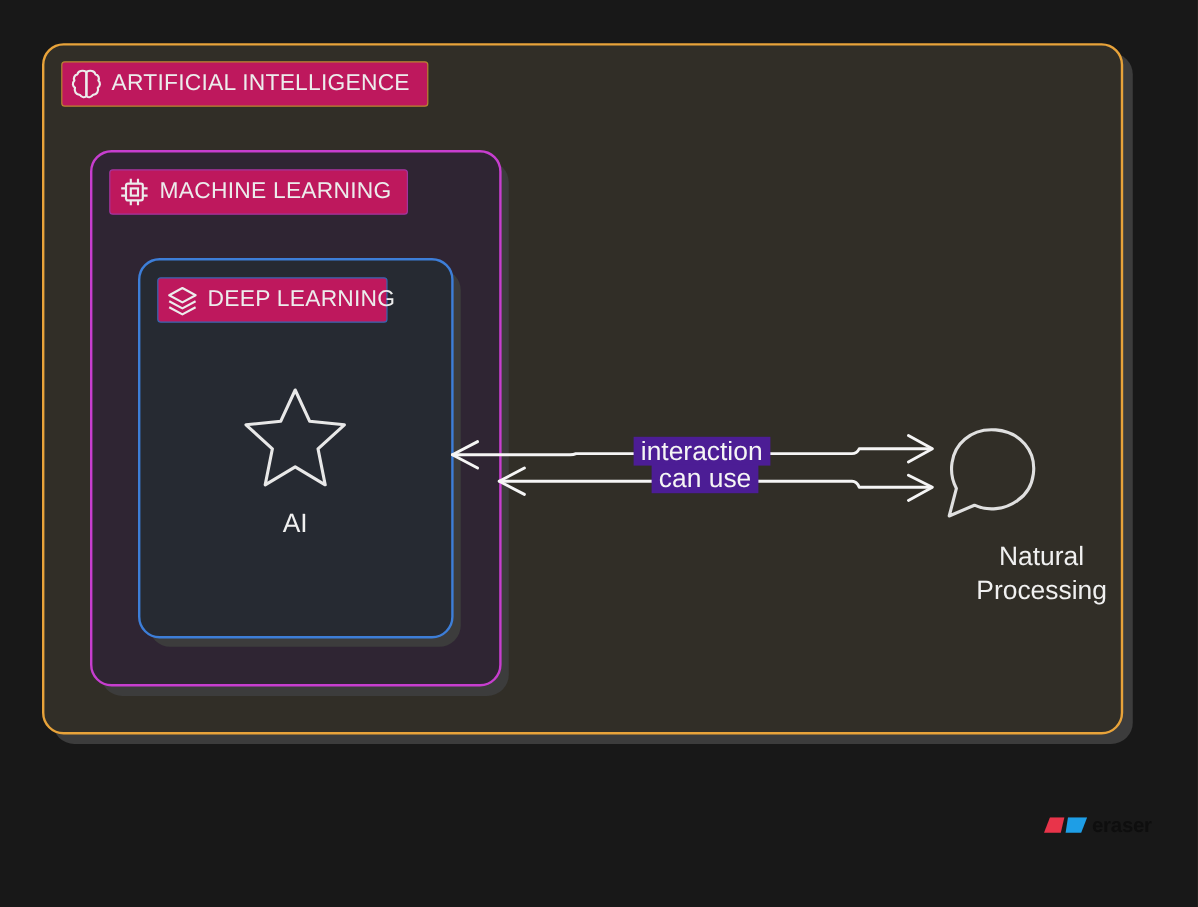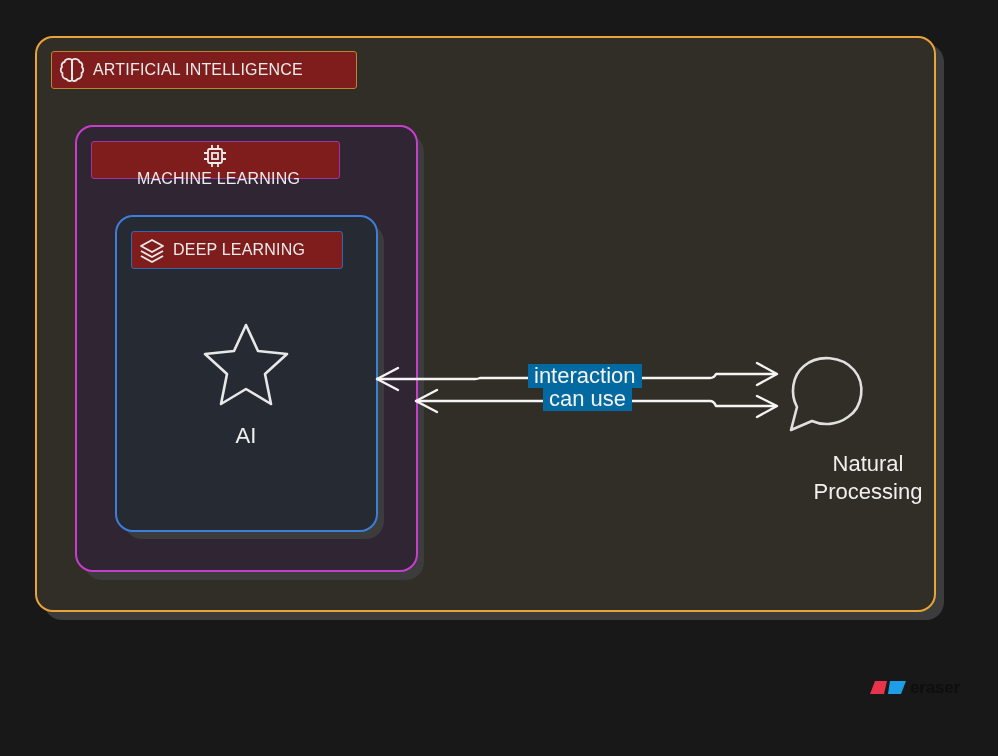--- a/index.html
+++ b/index.html
@@ -27,53 +27,53 @@
     #ml-group { left: 75px; top: 125px; width: 343px; height: 447px; border-color: #c73ecf; background: #2f2533; }
     #dl-shadow { left: 124px; top: 224px; width: 260px; height: 315px; }
     #dl-group { left: 115px; top: 215px; width: 263px; height: 317px; border-color: #3d7ed8; background: #262a32; }
 
     .label {
       position: absolute;
       box-sizing: border-box;
       height: 38px;
       border-radius: 3px;
       border: 1px solid;
-      background: #7f1d1d;
+      background: #be185d;
       display: flex; align-items: center;
       color: #ececec;
-      font-size: 16px;
+      font-size: 19px;
       letter-spacing: 0.2px;
       padding-left: 6px;
       white-space: nowrap;
     }
     .label svg { margin-right: 7px; flex: 0 0 auto; }
     #ai-label { left: 51px; top: 51px; width: 306px; border-color: #b8862f; }
-    #ml-label { left: 91px; top: 141px; width: 249px; border-color: #a2349f; flex-direction: column; }
-    #dl-label { left: 131px; top: 231px; width: 212px; border-color: #3566b0; }
+    #ml-label { left: 91px; top: 141px; width: 249px; border-color: #a2349f; }
+    #dl-label { left: 131px; top: 231px; width: 192px; border-color: #3566b0; }
 
     .node-text {
       position: absolute;
       color: #f0f0f0;
       font-size: 22px;
       text-align: center;
       line-height: 28px;
     }
     #genai-text { left: 166px; top: 422px; width: 160px; }
     #nlp-text { left: 788px; top: 450px; width: 160px; }
 
     #genai-icon { position: absolute; left: 201px; top: 322px; }
     #nlp-icon { position: absolute; left: 787px; top: 353px; }
 
     #edges { position: absolute; left: 0; top: 0; }
     .edge-label {
       position: absolute;
       color: #f5f5f5;
       font-size: 22px;
       line-height: 24px;
-      background: #0369a1;
+      background: #4c1d95;
       padding: 0 6px;
       text-align: right;
     }
     #edge1-label { left: 528px; top: 364px; }
     #edge2-label { left: 543px; top: 387px; }
 
     #brand { position: absolute; left: 870px; top: 678px; display: flex; align-items: center; }
     #brand-text { color: #0e0e0e; font-size: 17px; font-weight: bold; margin-left: 4px; letter-spacing: -0.2px; }
   </style>
 </head>

